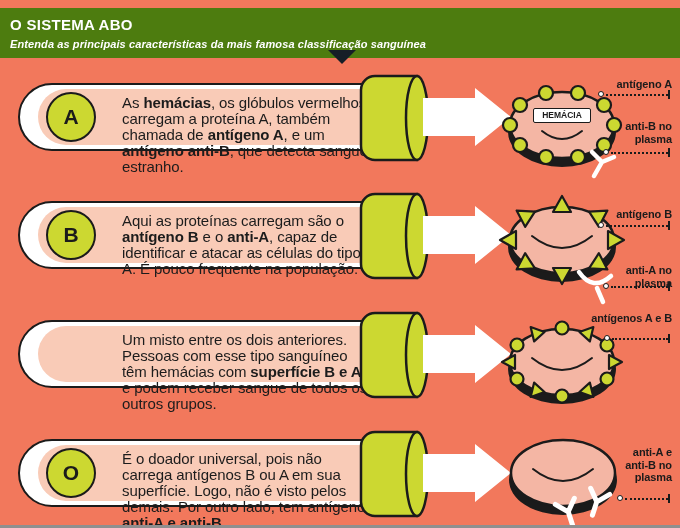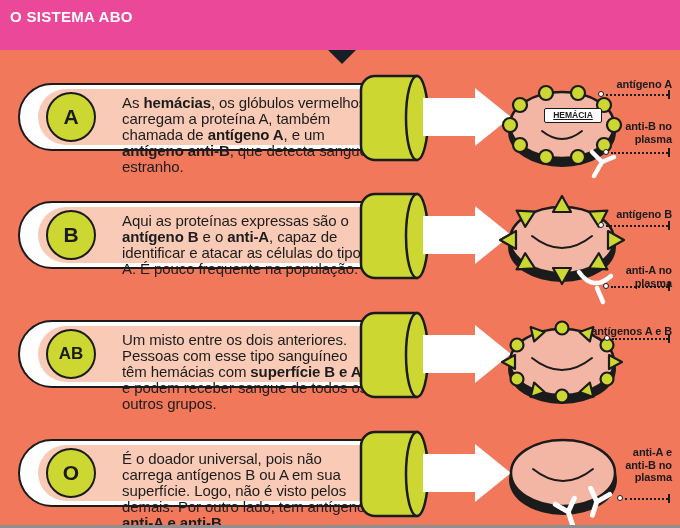--- a/index.html
+++ b/index.html
@@ -3,21 +3,21 @@
 <meta charset="utf-8">
 <style>
   html,body{margin:0;padding:0;}
   body{
     width:680px;height:528px;position:relative;overflow:hidden;
     background:#f2785c;
     font-family:"Liberation Sans", sans-serif;
     color:#1b1b1b;
   }
   
-  .header{position:absolute;left:0;top:0;width:680px;height:50px;background:#ec4899;}
+  .header{position:absolute;left:0;top:8px;width:680px;height:50px;background:#4d7c0f;}
   .header .title{
     position:absolute;left:10px;top:8px;color:#fff;font-size:15px;font-weight:800;
     letter-spacing:.3px;
   }
   .header .subtitle{
     position:absolute;left:10px;top:30px;color:#fff;font-size:11px;font-weight:700;font-style:italic;
     letter-spacing:.1px;
   }
   .notch{
     position:absolute;left:328px;top:50px;width:0;height:0;
@@ -53,31 +53,32 @@
     line-height:12.5px;color:#1b1b1b;letter-spacing:-0.1px;
   }
   .leader{position:absolute;border-top:2px dotted #1b1b1b;}
   .leader-dot{
     position:absolute;width:6px;height:6px;border-radius:50%;background:#fff;
     border:1.5px solid #1b1b1b;box-sizing:border-box;
   }
   .leader-tick{position:absolute;width:2px;height:9px;background:#1b1b1b;}
   
   .celltag{
-    position:absolute;left:544px;width:58px;height:15px;background:#fff;
+    position:absolute;left:533px;width:58px;height:15px;background:#fff;
     border:1.5px solid #1b1b1b;box-sizing:border-box;border-radius:2px;
-    font-size:8.5px;font-weight:800;text-align:center;line-height:12px;text-decoration:underline;
+    font-size:8.5px;font-weight:800;text-align:center;line-height:12px;
   }
   .bottomstrip{position:absolute;left:0;top:525px;width:680px;height:3px;background:#8f8f8f;}
 </style>
 </head>
 <body>
 
 <div class="header">
   <div class="title">O SISTEMA ABO</div>
+  <div class="subtitle">Entenda as principais características da mais famosa classificação sanguínea</div>
 </div>
 <div class="notch"></div>
 
 <div class="row" style="top:70px">
   <div class="pill"></div>
   <div class="pinkbox"></div>
   <div class="badge">
     <span>A</span>
   </div>
   <div class="rowtext"><span>As </span><b>hemácias</b><span>, os glóbulos vermelhos, carregam a proteína A, também chamada de </span><b>antígeno A</b><span>, e um </span><b>antígeno anti-B</b><span>, que detecta sangue estranho.</span></div>
@@ -129,21 +130,21 @@
   <div class="leader-dot" style="left:603px;top:79px"></div>
   <div class="leader-tick" style="left:668px;top:78px"></div>
 </div>
 
 <div class="row" style="top:188px">
   <div class="pill"></div>
   <div class="pinkbox"></div>
   <div class="badge">
     <span>B</span>
   </div>
-  <div class="rowtext"><span>Aqui as proteínas expressas são o </span><b>antígeno B</b><span> e o </span><b>anti-A</b><span>, capaz de identificar e atacar as células do tipo A. É pouco frequente na população.</span></div>
+  <div class="rowtext"><span>Aqui as proteínas carregam são o </span><b>antígeno B</b><span> e o </span><b>anti-A</b><span>, capaz de identificar e atacar as células do tipo A. É pouco frequente na população.</span></div>
 
   <svg class="gfx" viewBox="0 0 325 135">
     <g>
       <path d="M20,6 h42 v84 h-42 a14,14 0 0 1 -14,-14 v-56 a14,14 0 0 1 14,-14 z" fill="#ccd831" stroke="#1b1b1b" stroke-width="2.5"></path>
       <ellipse cx="62" cy="48" rx="11" ry="42" fill="#ccd831" stroke="#1b1b1b" stroke-width="2.5"></ellipse>
     </g>
     <polygon points="68,28 120,28 120,18 156,47 120,76 120,66 68,66" fill="#ffffff"></polygon>
     <g transform="translate(207,52)">
       <ellipse cx="0" cy="7" rx="54" ry="35" fill="#1b1b1b"></ellipse>
       <ellipse cx="0" cy="0" rx="52" ry="33" fill="#f4b6a4" stroke="#1b1b1b" stroke-width="2.5"></ellipse>
@@ -176,23 +177,20 @@
     <div>plasma</div>
   </div>
   <div class="leader" style="left:611px;top:98px;width:57px"></div>
   <div class="leader-dot" style="left:603px;top:95px"></div>
   <div class="leader-tick" style="left:668px;top:94px"></div>
 </div>
 
 <div class="row" style="top:307px">
   <div class="pill"></div>
   <div class="pinkbox"></div>
-  <div class="badge small">
-    <span>AB</span>
-  </div>
   <div class="rowtext"><span>Um misto entre os dois anteriores. Pessoas com esse tipo sanguíneo têm hemácias com </span><b>superfície B e A</b><span>, e podem receber sangue de todos os outros grupos.</span></div>
 
   <svg class="gfx" viewBox="0 0 325 135">
     <g>
       <path d="M20,6 h42 v84 h-42 a14,14 0 0 1 -14,-14 v-56 a14,14 0 0 1 14,-14 z" fill="#ccd831" stroke="#1b1b1b" stroke-width="2.5"></path>
       <ellipse cx="62" cy="48" rx="11" ry="42" fill="#ccd831" stroke="#1b1b1b" stroke-width="2.5"></ellipse>
     </g>
     <polygon points="68,28 120,28 120,18 156,47 120,76 120,66 68,66" fill="#ffffff"></polygon>
     <g transform="translate(207,55)">
       <ellipse cx="0" cy="7" rx="54" ry="35" fill="#1b1b1b"></ellipse>
@@ -208,21 +206,21 @@
         <polygon points="0,-8 7,5 -7,5" transform="translate(-52,0) rotate(270)"></polygon>
         <circle cx="-45" cy="-17" r="6.5"></circle>
         <polygon points="0,-8 7,5 -7,5" transform="translate(-26,-29) rotate(-42)"></polygon>
         <circle cx="0" cy="-34" r="6.5"></circle>
         <polygon points="0,-8 7,5 -7,5" transform="translate(26,-29) rotate(42)"></polygon>
         <circle cx="45" cy="-17" r="6.5"></circle>
       </g>
     </g>
   </svg>
 
-  <div class="callout" style="top:18px">
+  <div class="callout" style="top:5px">
     <div>antígenos A e B</div>
   </div>
   <div class="leader" style="left:612px;top:31px;width:56px"></div>
   <div class="leader-dot" style="left:604px;top:28px"></div>
   <div class="leader-tick" style="left:668px;top:27px"></div>
 </div>
 
 <div class="row" style="top:426px">
   <div class="pill"></div>
   <div class="pinkbox"></div>

